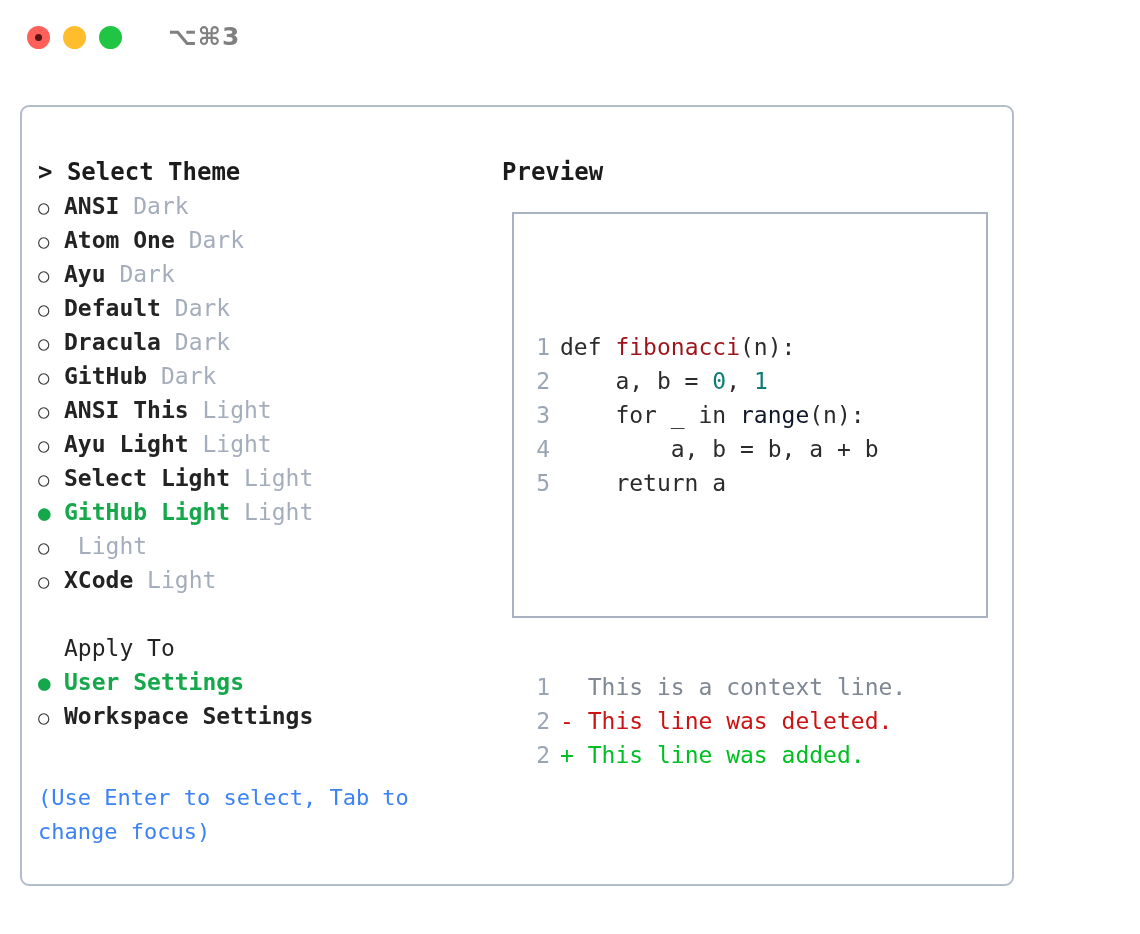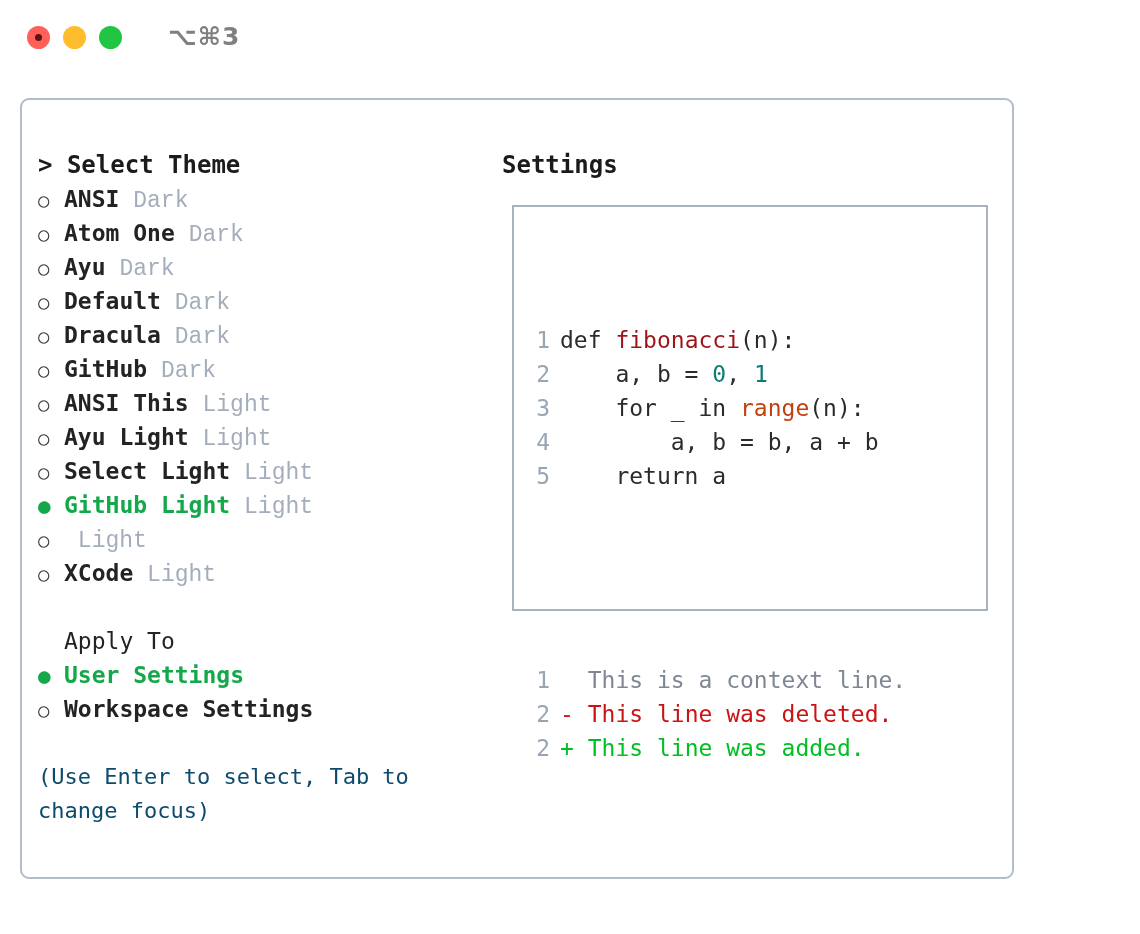--- a/index.html
+++ b/index.html
@@ -67,21 +67,21 @@
     font-weight: bold;
     color: #808080;
     letter-spacing: 1px;
     white-space: nowrap;
   }
 
   
   .panel {
     position: absolute;
     left: 20px;
-    top: 98px;
+    top: 105px;
     width: 994px;
     height: 781px;
     border: 2px solid #b3bcc9;
     border-radius: 9px;
     background: #ffffff;
     box-sizing: border-box;
   }
 
   
   .left-col {
@@ -108,36 +108,36 @@
   .marker {
     width: 26px;
     flex: 0 0 26px;
     font-size: 19px;
     color: #3a3a3a;
     line-height: 34px;
   }
   .marker.on { color: #14a84a; font-size: 21px; }
   .opt-name  { color: #232323; font-weight: bold; }
   .opt-name.sel { color: #14a84a; }
-  .opt-cat   { color: #a4adbb; font-family: Liberation Mono, monospace; }
+  .opt-cat   { color: #a4adbb; }
 
   .section-gap { height: 34px; }
 
   .apply-title {
     font-size: 23px;
     color: #232323;
     line-height: 34px;
     padding-left: 26px;
     white-space: pre;
   }
 
   .hint {
-    margin-top: 34px;
+    margin-top: 48px;
     font-size: 22px;
-    color: #0c4a6e;
+    color: #3b82f6;
     line-height: 34px;
     width: 400px;
     white-space: pre-wrap;
   }
 
   
   .right-col {
     position: absolute;
     left: 480px;
     top: 48px;
@@ -165,21 +165,21 @@
   .lnum {
     width: 26px;
     flex: 0 0 26px;
     text-align: right;
     color: #9aa5b4;
     margin-right: 10px;
   }
   .ctext { color: #2b2b2b; white-space: pre; text-align: right; }
   .tok-fn   { color: #9c1419; }
   .tok-num  { color: #0d7d74; }
-  .tok-call { color: #c2410c; }
+  .tok-call { color: #0f172a; }
   .d-ctx { color: #7e8793; }
   .d-del { color: #cc1313; }
   .d-add { color: #00bf22; }
   .blankline { height: 34px; }
 </style>
 </head>
 <body>
 
 <div class="window">
 
@@ -216,21 +216,21 @@
       <div class="apply-title">Apply To</div>
       <div id="apply-list">
           <div class="opt-row"><span class="marker on">●</span><span class="opt-name sel">User Settings</span></div>
           <div class="opt-row"><span class="marker">○</span><span class="opt-name">Workspace Settings</span></div>
         </div>
 
       <div class="hint">(Use Enter to select, Tab to change focus)</div>
     </div>
 
     <div class="right-col">
-      <div class="col-title">Settings</div>
+      <div class="col-title">Preview</div>
     </div>
 
     <div class="preview-box">
       <div class="code">
         <div id="code-lines"><div class="cline"><span class="lnum">1</span><span class="ctext"><span class="ctext">def </span><span class="tok-fn">fibonacci</span><span class="ctext">(n):</span></span></div><div class="cline"><span class="lnum">2</span><span class="ctext"><span class="ctext">    a, b = </span><span class="tok-num">0</span><span class="ctext">, </span><span class="tok-num">1</span></span></div><div class="cline"><span class="lnum">3</span><span class="ctext"><span class="ctext">    for _ in </span><span class="tok-call">range</span><span class="ctext">(n):</span></span></div><div class="cline"><span class="lnum">4</span><span class="ctext"><span class="ctext">        a, b = b, a + b</span></span></div><div class="cline"><span class="lnum">5</span><span class="ctext"><span class="ctext">    return a</span></span></div></div>
         <div class="blankline"></div>
         <div id="diff-lines"><div class="cline"><span class="lnum">1</span><span class="d-ctx"> </span><span class="d-ctx"> This is a context line.</span></div><div class="cline"><span class="lnum">2</span><span class="d-del">-</span><span class="d-del"> This line was deleted.</span></div><div class="cline"><span class="lnum">2</span><span class="d-add">+</span><span class="d-add"> This line was added.</span></div></div>
       </div>
     </div>
 

